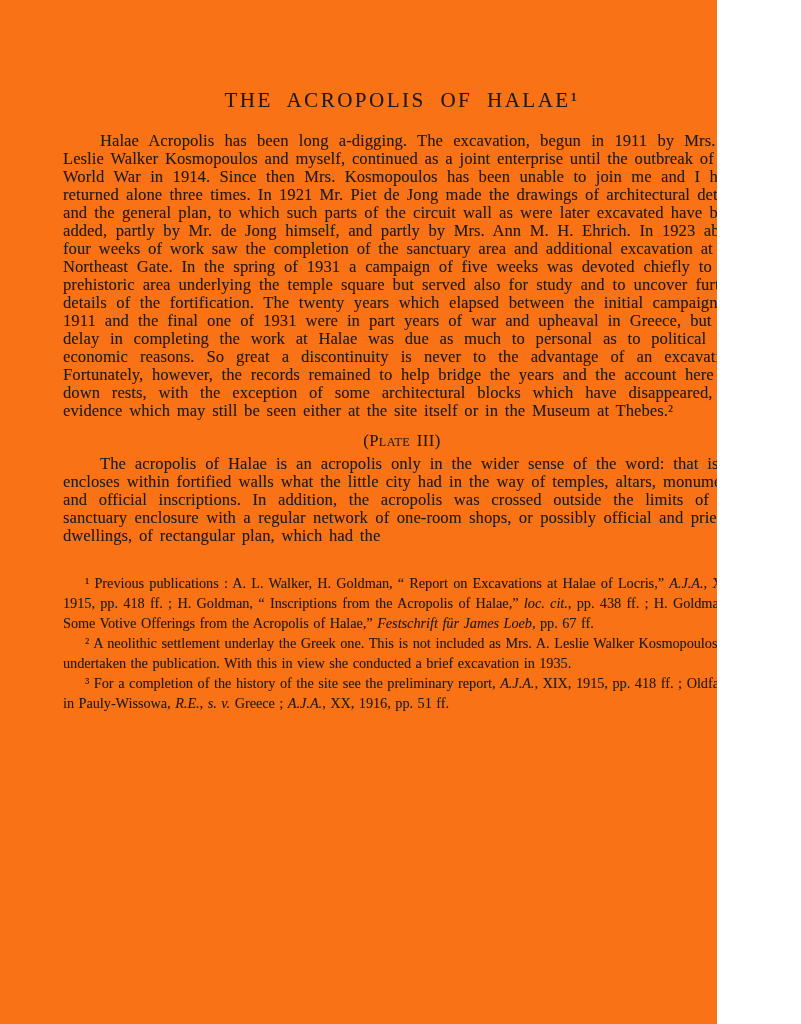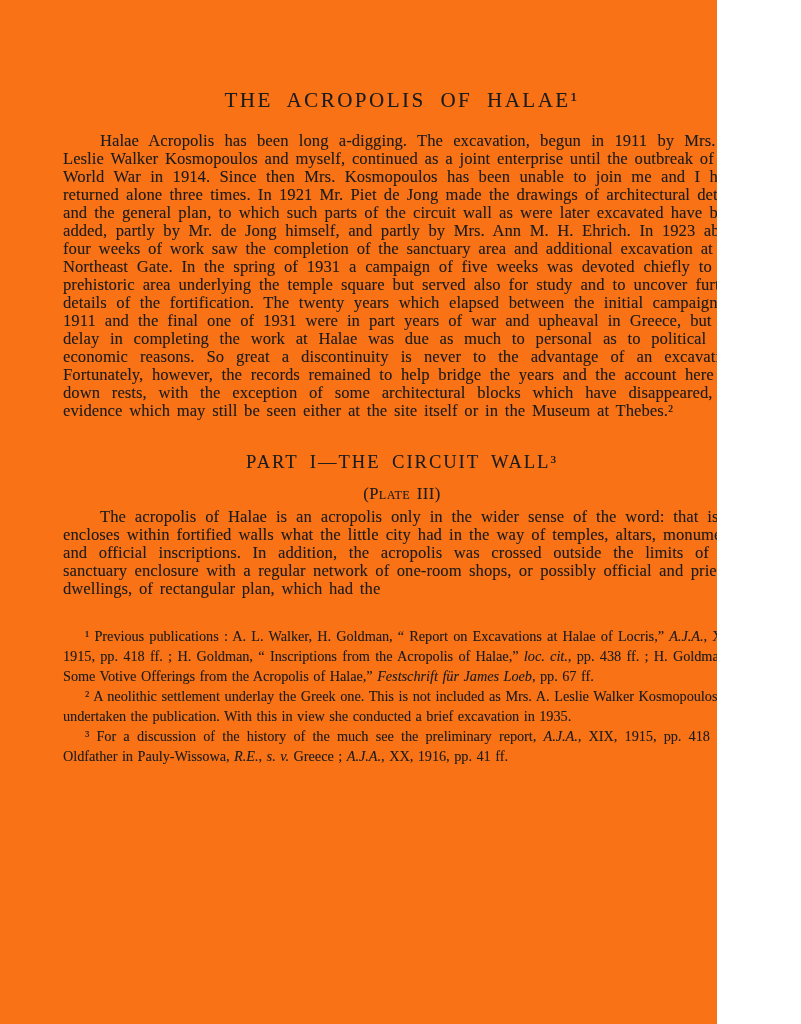--- a/index.html
+++ b/index.html
@@ -75,26 +75,25 @@
 </head>
 <body>
 
 <div class="page">
   <div class="content">
 
     <h1 class="title">THE ACROPOLIS OF HALAE¹</h1>
 
     <p class="body indent">Halae Acropolis has been long a-digging. The excavation, begun in 1911 by Mrs. A. Leslie Walker Kosmopoulos and myself, continued as a joint enterprise until the outbreak of the World War in 1914. Since then Mrs. Kosmopoulos has been unable to join me and I have returned alone three times. In 1921 Mr. Piet de Jong made the drawings of architectural details and the general plan, to which such parts of the circuit wall as were later excavated have been added, partly by Mr. de Jong himself, and partly by Mrs. Ann M. H. Ehrich. In 1923 about four weeks of work saw the completion of the sanctuary area and additional excavation at the Northeast Gate. In the spring of 1931 a campaign of five weeks was devoted chiefly to the prehistoric area underlying the temple square but served also for study and to uncover further details of the fortification. The twenty years which elapsed between the initial campaign of 1911 and the final one of 1931 were in part years of war and upheaval in Greece, but the delay in completing the work at Halae was due as much to personal as to political and economic reasons. So great a discontinuity is never to the advantage of an excavation. Fortunately, however, the records remained to help bridge the years and the account here set down rests, with the exception of some architectural blocks which have disappeared, on evidence which may still be seen either at the site itself or in the Museum at Thebes.²</p>
 
-    <h2 class="part-heading">PART I—THE CIRCUIT WALL³</h2>
 
     <h3 class="plate-heading">(Plate III)</h3>
 
     <p class="body indent after-plate">The acropolis of Halae is an acropolis only in the wider sense of the word: that is, it encloses within fortified walls what the little city had in the way of temples, altars, monuments and official inscriptions. In addition, the acropolis was crossed outside the limits of the sanctuary enclosure with a regular network of one-room shops, or possibly official and priestly dwellings, of rectangular plan, which had the</p>
 
     <div class="footnotes">
       <p class="footnote"><span>¹ Previous publications : A. L. Walker, H. Goldman, “ Report on Excavations at Halae of Locris,” </span><span class="it">A.J.A.</span><span>, XIX, 1915, pp. 418 ff. ; H. Goldman, “ Inscriptions from the Acropolis of Halae,” </span><span class="it">loc. cit.</span><span>, pp. 438 ff. ; H. Goldman, “ Some Votive Offerings from the Acropolis of Halae,” </span><span class="it">Festschrift für James Loeb</span><span>, pp. 67 ff.</span></p>
       <p class="footnote"><span>² A neolithic settlement underlay the Greek one. This is not included as Mrs. A. Leslie Walker Kosmopoulos has undertaken the publication. With this in view she conducted a brief excavation in 1935.</span></p>
-      <p class="footnote"><span>³ For a discussion of the history of the much see the preliminary report, </span><span class="it">A.J.A.</span><span>, XIX, 1915, pp. 418 ff. ; Oldfather in Pauly-Wissowa, </span><span class="it">R.E.</span><span>, </span><span class="it">s. v.</span><span> Greece ; </span><span class="it">A.J.A.</span><span>, XX, 1916, pp. 41 ff.</span></p>
+      <p class="footnote"><span>³ For a completion of the history of the site see the preliminary report, </span><span class="it">A.J.A.</span><span>, XIX, 1915, pp. 418 ff. ; Oldfather in Pauly-Wissowa, </span><span class="it">R.E.</span><span>, </span><span class="it">s. v.</span><span> Greece ; </span><span class="it">A.J.A.</span><span>, XX, 1916, pp. 51 ff.</span></p>
     </div>
 
   </div>
 </div>
 
 </body></html>

